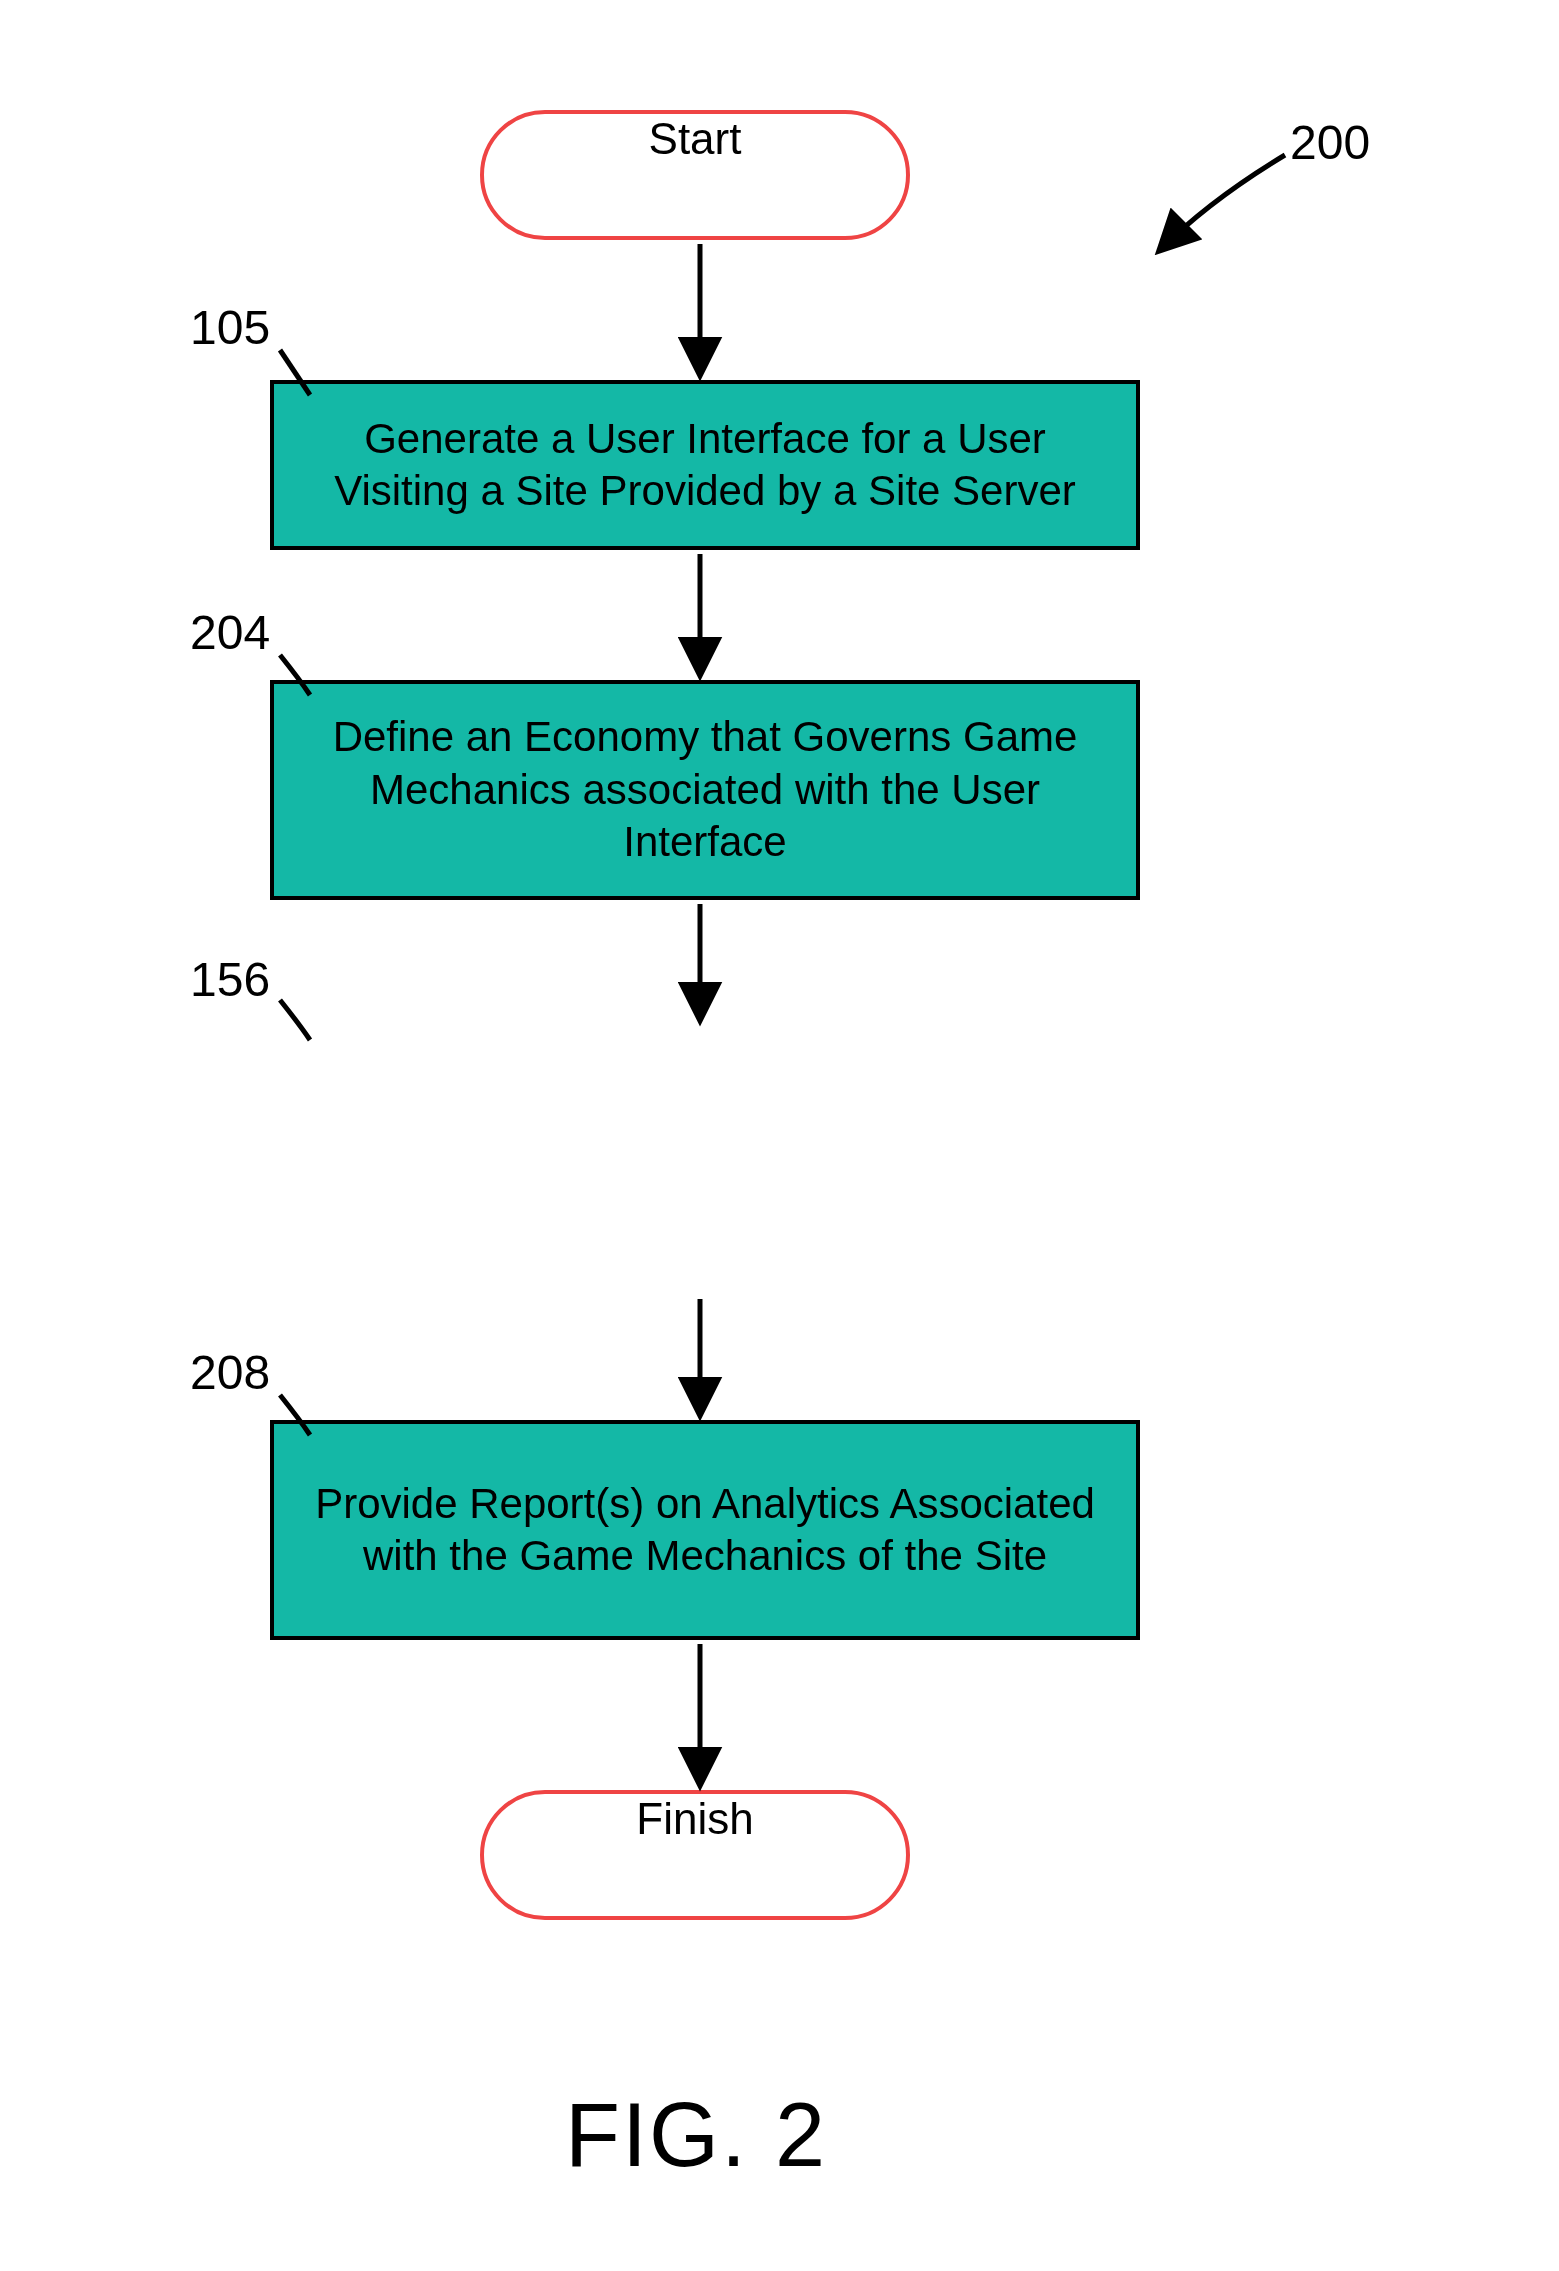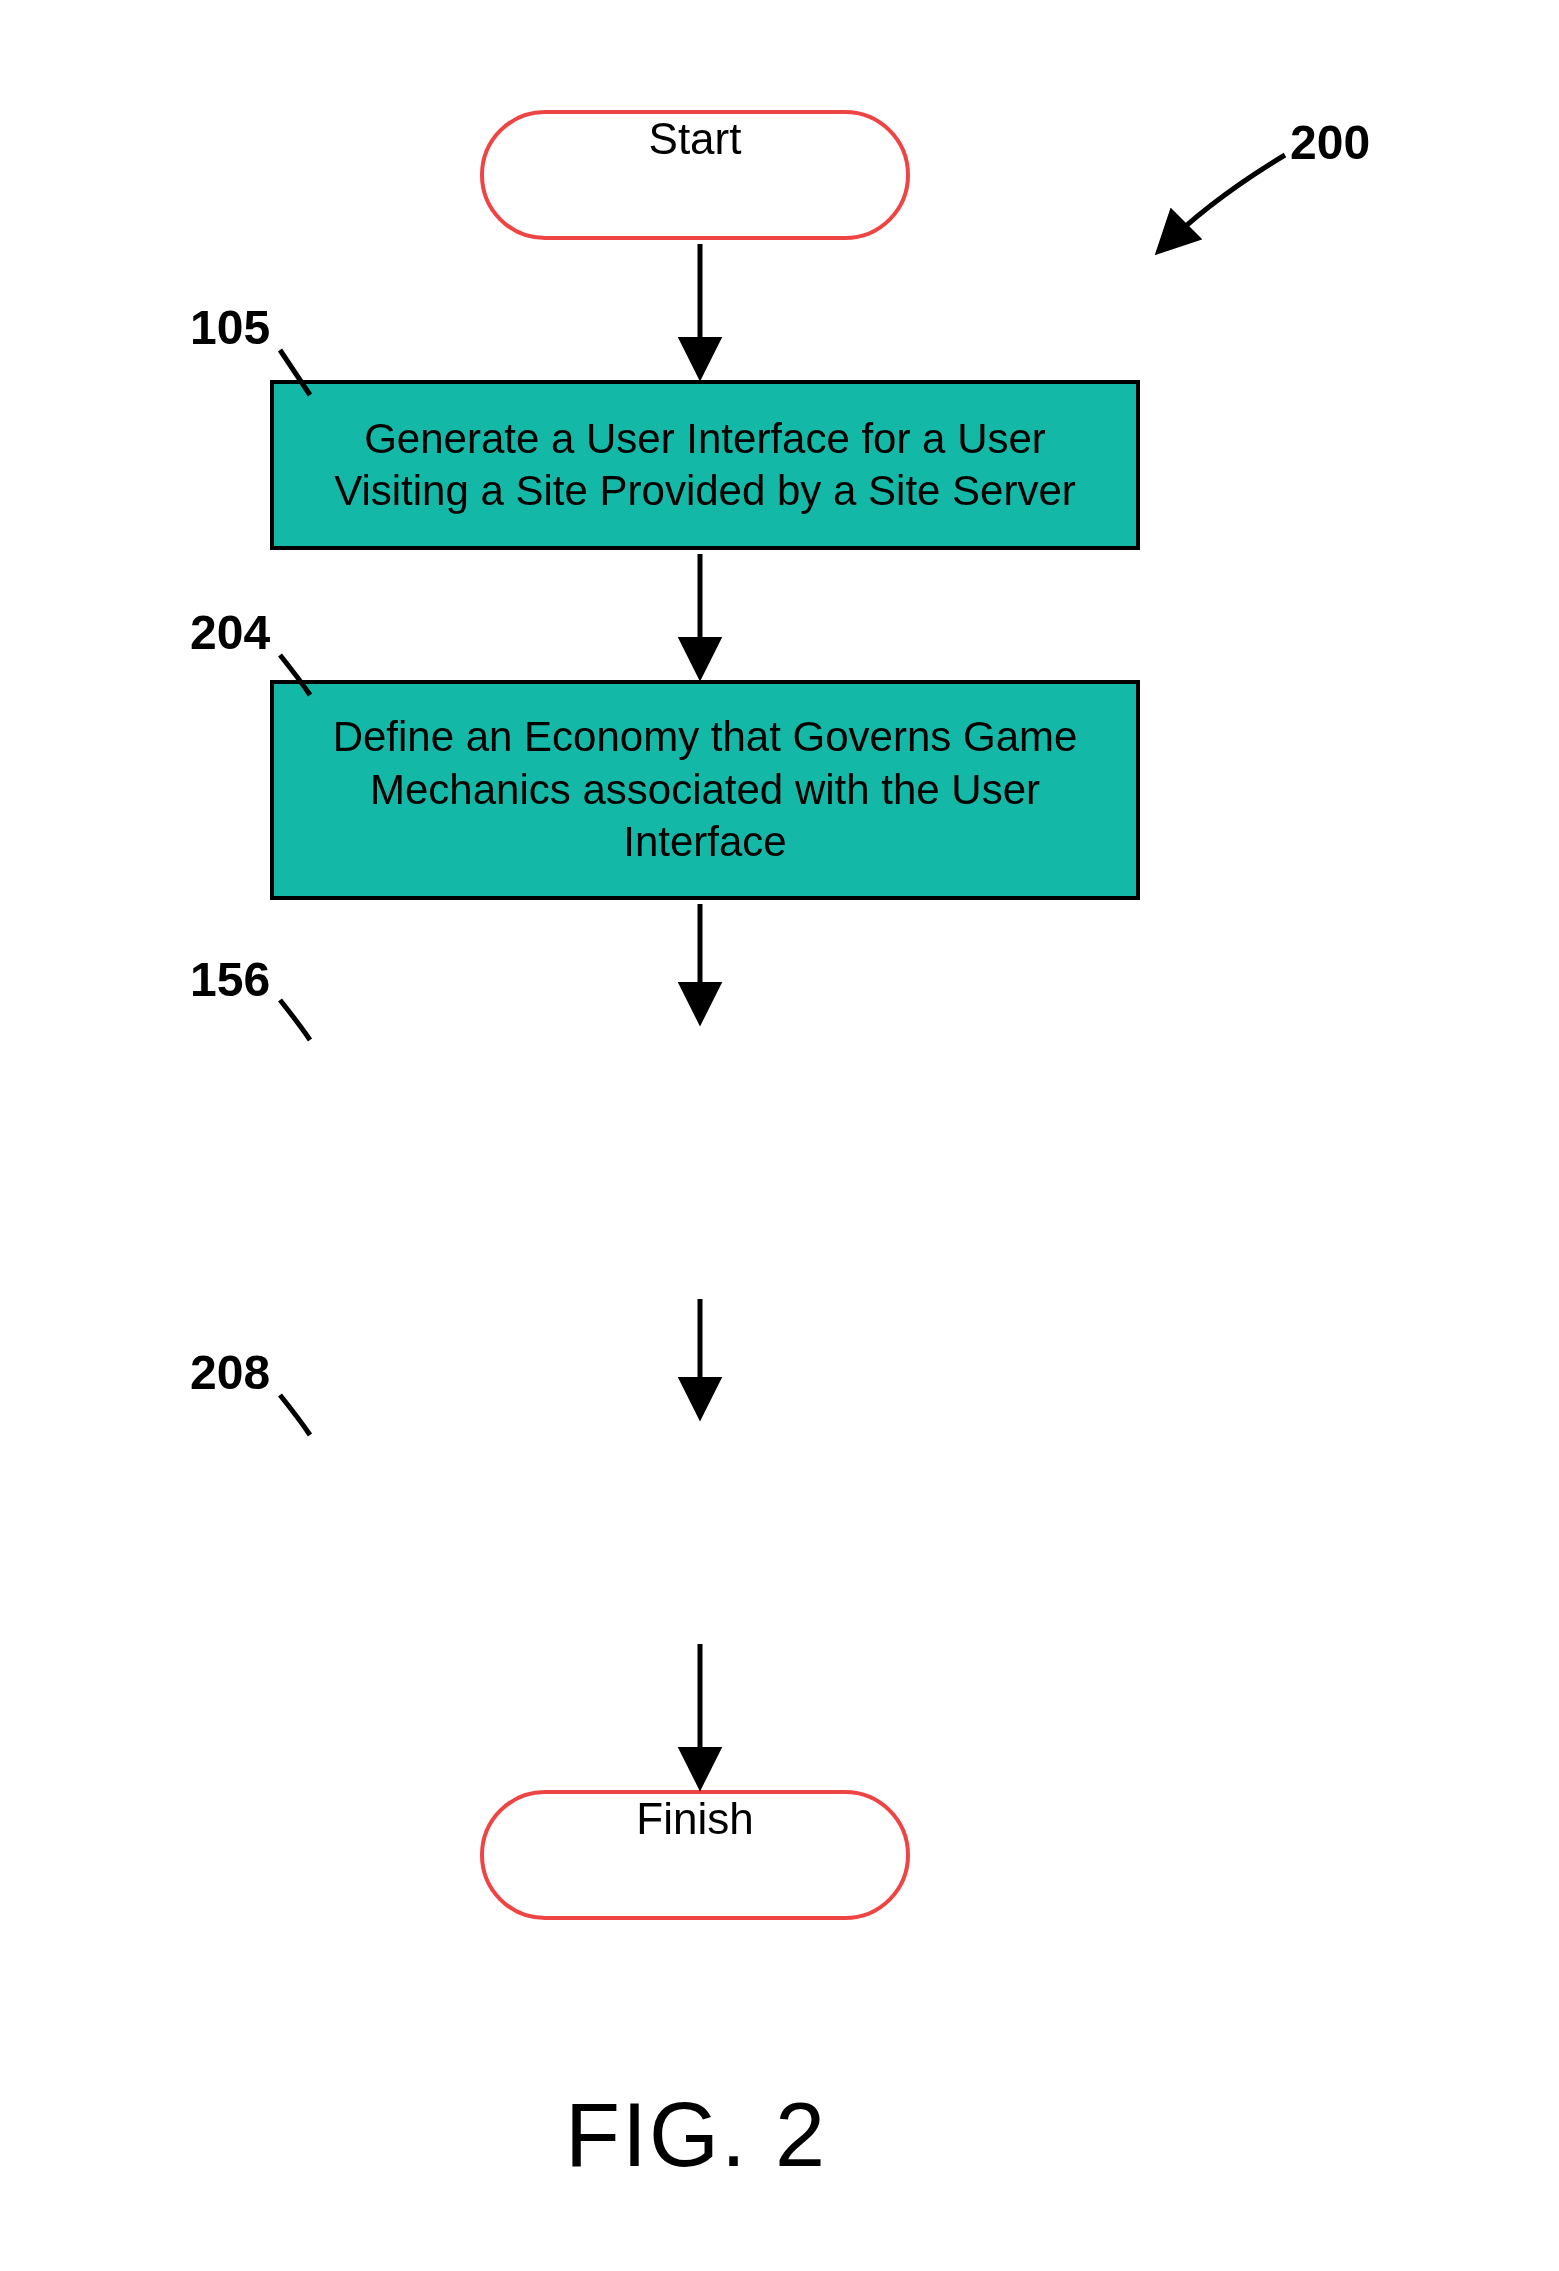--- a/index.html
+++ b/index.html
@@ -34,21 +34,20 @@
     text-align: center;
     font-size: 42px;
     line-height: 1.25;
     padding: 20px 20px;
     box-sizing: border-box;
   }
   .ref {
     position: absolute;
     font-size: 48px;
     text-align: right;
-    font-weight: bold;
   }
   .fig {
     position: absolute;
     font-size: 90px;
     letter-spacing: 2px;
   }
   svg.overlay {
     position: absolute;
     left: 0; top: 0;
     width: 1559px;
@@ -67,20 +66,23 @@
 
   <div class="box" style="left:270px; top:380px; width:870px; height:170px;">
     <span>Generate a User Interface for a User Visiting a Site Provided by a Site Server</span>
   </div>
 
   <div class="box" style="left:270px; top:680px; width:870px; height:220px;">
     <span>Define an Economy that Governs Game Mechanics associated with the User Interface</span>
   </div>
 
 
+  <div class="box" style="left:270px; top:1420px; width:870px; height:220px;">
+    <span>Provide Report(s) on Analytics Associated with the Game Mechanics of the Site</span>
+  </div>
 
   <div class="terminator" style="left:480px; top:1790px; width:430px; height:130px;">
     <span>Finish</span>
   </div>
 
   <div class="ref" style="left:1290px; top:115px;">200</div>
   <div class="ref" style="left:190px; top:300px;">105</div>
   <div class="ref" style="left:190px; top:605px;">204</div>
   <div class="ref" style="left:190px; top:952px;">156</div>
   <div class="ref" style="left:190px; top:1345px;">208</div>

